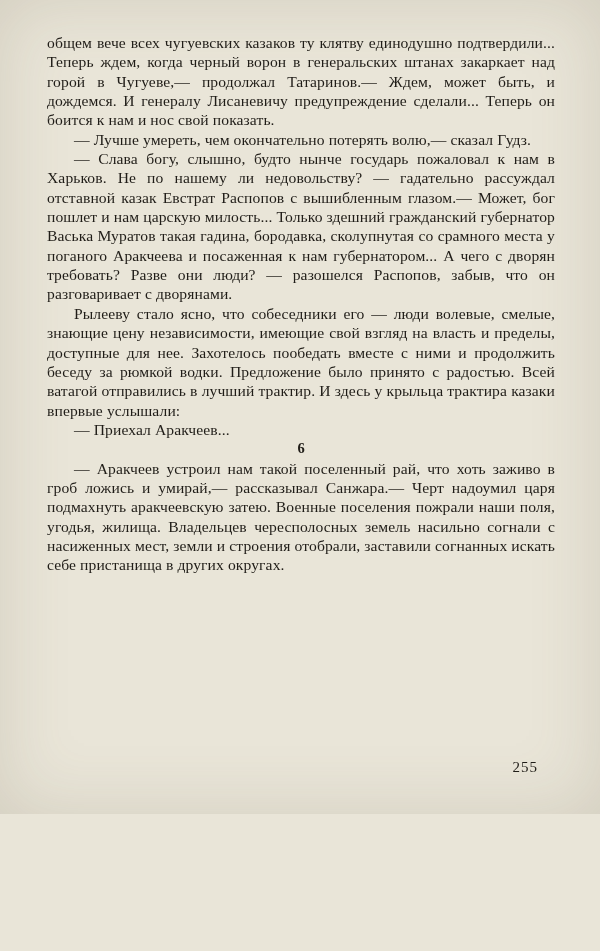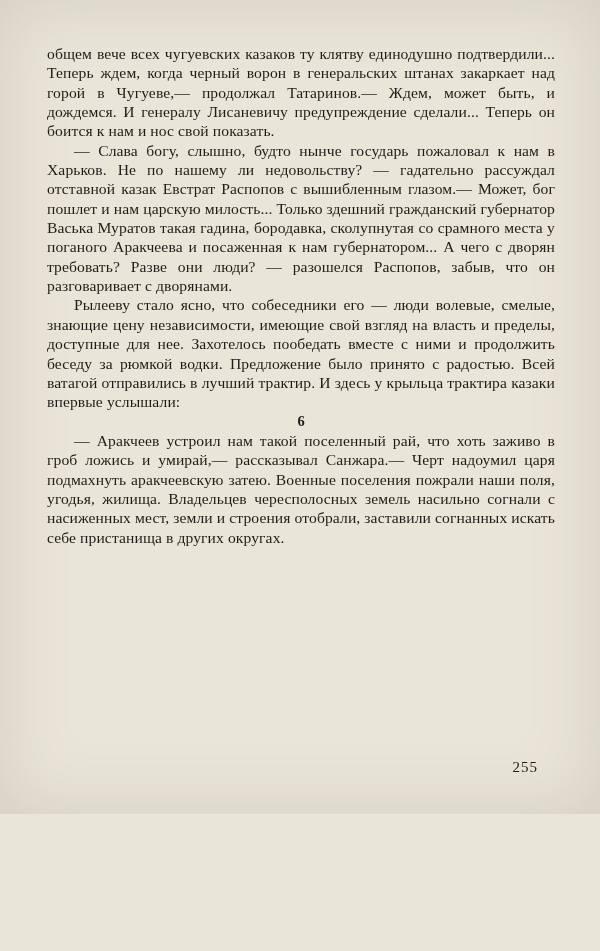--- a/index.html
+++ b/index.html
@@ -11,21 +11,21 @@
     width:600px;height:951px;
     background:var(--paper);
     color:var(--ink);
     font-family:"Liberation Serif","DejaVu Serif",serif;
     overflow:hidden;
   }
   .book-page{
     box-sizing:border-box;
     position:relative;
     width:600px;height:814px;
-    padding:44px 45px 0 47px;
+    padding:33px 45px 0 47px;
     background:var(--paper);
     box-shadow:inset 0 0 70px rgba(110,100,78,0.18);
   }
   .text-block{
     width:100%;
   }
   .para{
     margin:0;
     font-size:15.6px;
     line-height:19.35px;
@@ -50,19 +50,21 @@
     font-size:15px;
     letter-spacing:1px;
   }
 </style>
 </head>
 <body>
 
 <div class="book-page">
   <div class="text-block">
     <p class="para">общем вече всех чугуевских казаков ту клятву единодушно подтвердили... Теперь ждем, когда черный ворон в генеральских штанах закаркает над горой в Чугуеве,— продолжал Татаринов.— Ждем, может быть, и дождемся. И генералу Лисаневичу предупреждение сделали... Теперь он боится к нам и нос свой показать.</p>
+    <p class="para indent">— Лучше умереть, чем окончательно потерять волю,— сказал Гудз.</p>
     <p class="para indent">— Слава богу, слышно, будто нынче государь пожаловал к нам в Харьков. Не по нашему ли недовольству? — гадательно рассуждал отставной казак Евстрат Распопов с вышибленным глазом.— Может, бог пошлет и нам царскую милость... Только здешний гражданский губернатор Васька Муратов такая гадина, бородавка, сколупнутая со срамного места у поганого Аракчеева и посаженная к нам губернатором... А чего с дворян требовать? Разве они люди? — разошелся Распопов, забыв, что он разговаривает с дворянами.</p>
     <p class="para indent">Рылееву стало ясно, что собеседники его — люди волевые, смелые, знающие цену независимости, имеющие свой взгляд на власть и пределы, доступные для нее. Захотелось пообедать вместе с ними и продолжить беседу за рюмкой водки. Предложение было принято с радостью. Всей ватагой отправились в лучший трактир. И здесь у крыльца трактира казаки впервые услышали:</p>
+    <p class="para indent">— Приехал Аракчеев...</p>
     <div class="section-number">6</div>
     <p class="para indent">— Аракчеев устроил нам такой поселенный рай, что хоть заживо в гроб ложись и умирай,— рассказывал Санжара.— Черт надоумил царя подмахнуть аракчеевскую затею. Военные поселения пожрали наши поля, угодья, жилища. Владельцев чересполосных земель насильно согнали с насиженных мест, земли и строения отобрали, заставили согнанных искать себе пристанища в других округах.</p>
   </div>
   <div class="page-number">255</div>
 </div>
 
 </body></html>

